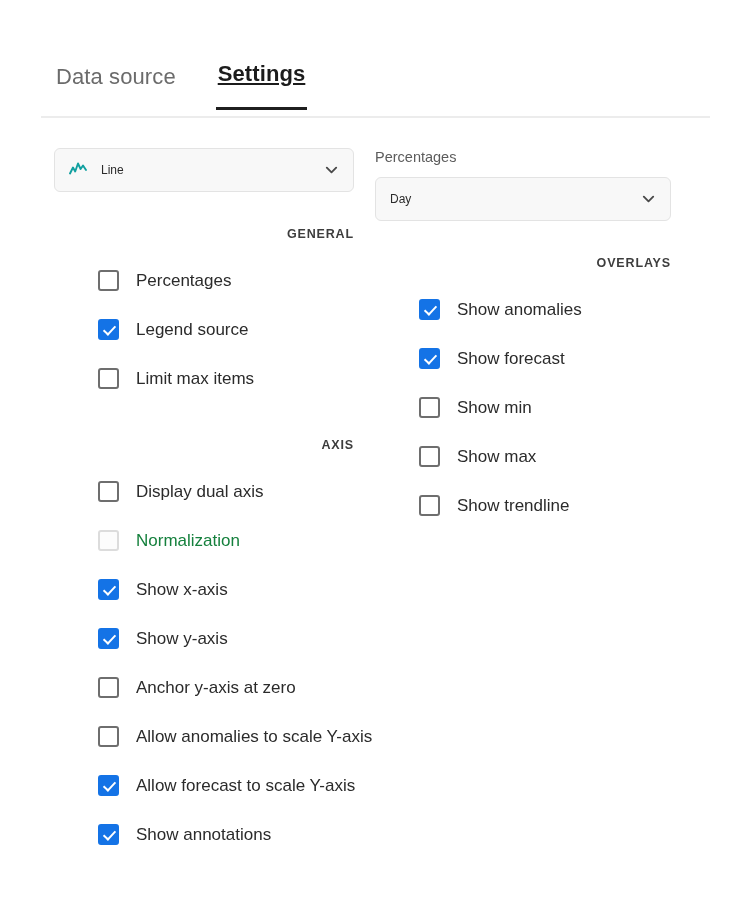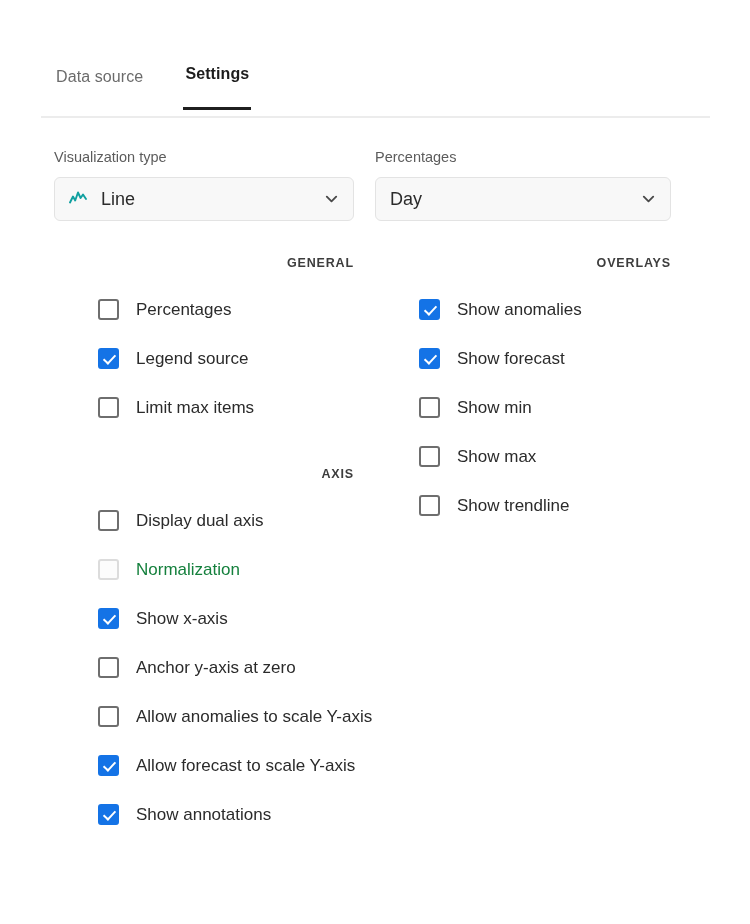--- a/index.html
+++ b/index.html
@@ -30,32 +30,33 @@
   
   .tabs {
     position: absolute;
     left: 54px;
     top: 62px;
     display: flex;
     align-items: flex-end;
     gap: 38px;
   }
   .tab {
-    font-size: 16px;
+    font-size: 22px;
     line-height: 24px;
     padding: 0 2px 21px 2px;
     cursor: pointer;
     letter-spacing: .1px;
     white-space: nowrap;
   }
   .tab.inactive { color: #6b6b6b; }
   .tab.active {
     color: #1c1c1c;
     font-weight: 600;
     border-bottom: 3px solid #1f1f1f;
+    text-decoration: underline;
   }
 
   .tabs-divider {
     position: absolute;
     left: 41px;
     top: 116px;
     width: 669px;
     height: 2px;
     background: #ececec;
   }
@@ -94,21 +95,21 @@
     cursor: pointer;
   }
   .select .viz-icon {
     width: 18px;
     height: 18px;
     margin-right: 14px;
     flex: 0 0 auto;
     display: block;
   }
   .select .sel-value {
-    font-size: 18px;
+    font-size: 12px;
     color: #2b2b2b;
     line-height: 20px;
   }
   .chev {
     position: absolute;
     right: 14px;
     top: 50%;
     transform: translateY(-50%);
     width: 15px;
     height: 15px;
@@ -182,21 +183,20 @@
 <div class="panel">
 
   <div class="tabs">
     <div class="tab inactive">Data source</div>
     <div class="tab active">Settings</div>
   </div>
   <div class="tabs-divider"></div>
 
   <div class="col-left">
 
-    <div class="field-label">Visualization type</div>
     <div class="select">
       <svg class="viz-icon" viewBox="0 0 18 18" fill="none">
         <path d="M1 12.5 L4 6.5 L6.2 10.5 L9 2.5 L11.6 8 L14 4.5 L17 9" stroke="#11a0a0" stroke-width="1.9" stroke-linejoin="round" stroke-linecap="round"></path>
       </svg>
       <span class="sel-value">Line</span>
       <svg class="chev" viewBox="0 0 16 16" fill="none">
         <path d="M3 5.5 L8 10.5 L13 5.5" stroke="#4a4a4a" stroke-width="2" stroke-linecap="round" stroke-linejoin="round"></path>
       </svg>
     </div>
 
@@ -224,20 +224,24 @@
       </div>
       <div class="check-row disabled">
         <span class="box disabled"></span>
         <span class="check-label disabled">Normalization</span>
       </div>
       <div class="check-row">
         <span class="box checked"></span>
         <span class="check-label">Show x-axis</span>
       </div>
       <div class="check-row">
+        <span class="box checked"></span>
+        <span class="check-label">Show y-axis</span>
+      </div>
+      <div class="check-row">
         <span class="box"></span>
         <span class="check-label">Anchor y-axis at zero</span>
       </div>
       <div class="check-row">
         <span class="box"></span>
         <span class="check-label">Allow anomalies to scale Y-axis</span>
       </div>
       <div class="check-row">
         <span class="box checked"></span>
         <span class="check-label">Allow forecast to scale Y-axis</span>

